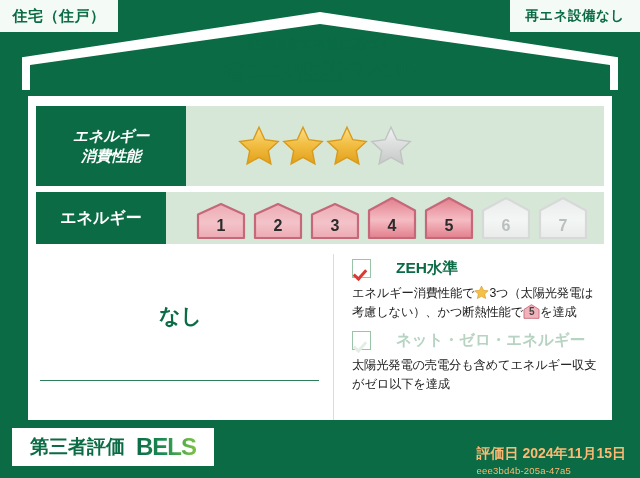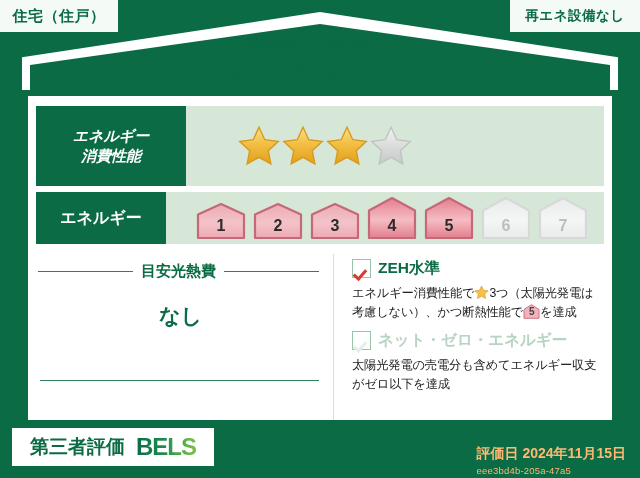--- a/index.html
+++ b/index.html
@@ -85,21 +85,21 @@
   .cost-head .tx{font-size:15px;font-weight:bold;white-space:nowrap;}
   .cost-val{
     position:absolute;top:48px;left:0;right:0;text-align:center;
     font-size:21px;font-weight:bold;color:#0a6b45;
   }
   .cost-rule{position:absolute;left:12px;right:14px;top:126px;height:1px;background:#2f7d5b;}
   
   .blk{position:absolute;left:18px;right:10px;}
   .blk1{top:4px;}
   .blk2{top:76px;}
-  .blk-head{display:flex;align-items:center;gap:7px;}
+  .blk-head{display:flex;align-items:center;gap:25px;}
   .chk{
     width:17px;height:17px;border:1px solid #9ac4a8;background:#fff;
     position:relative;flex:none;
   }
   .chk.on::after{
     content:"";position:absolute;left:3px;top:7px;width:5px;height:10px;
     border:solid #d93a33;border-width:0 3px 3px 0;transform:rotate(42deg);
   }
   .chk.off::after{
     content:"";position:absolute;left:3px;top:7px;width:5px;height:10px;
@@ -311,25 +311,20 @@
               </svg>
               <span>7</span>
             </div>
           </div>
       </div>
     </div>
 
     <div class="lower">
 
       <div class="lower-left">
-        <div class="cost-head">
-          <span class="ln"></span>
-          <span class="tx">目安光熱費</span>
-          <span class="ln"></span>
-        </div>
         <div class="cost-val">なし</div>
         <div class="cost-rule"></div>
       </div>
 
       <div class="lower-right">
 
         <div class="blk blk1">
           <div class="blk-head">
             <span class="chk on"></span>
             <span class="blk-title">ZEH水準</span>

